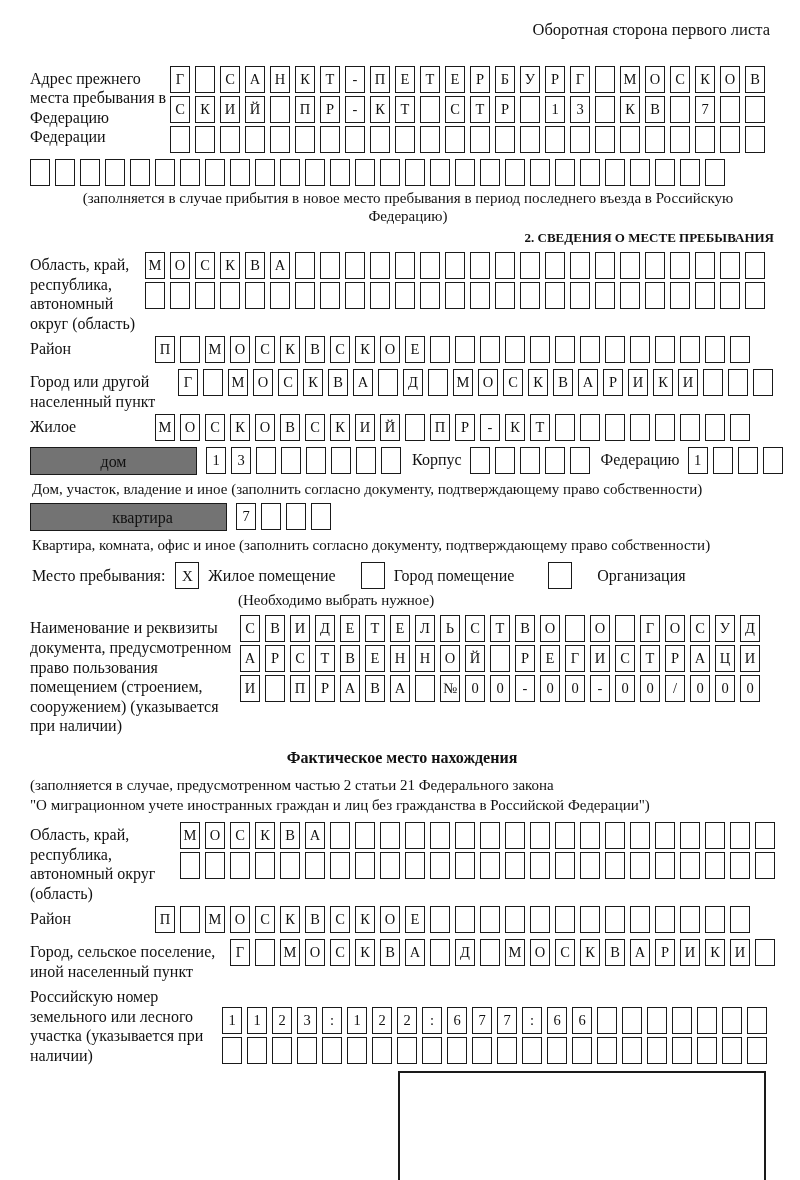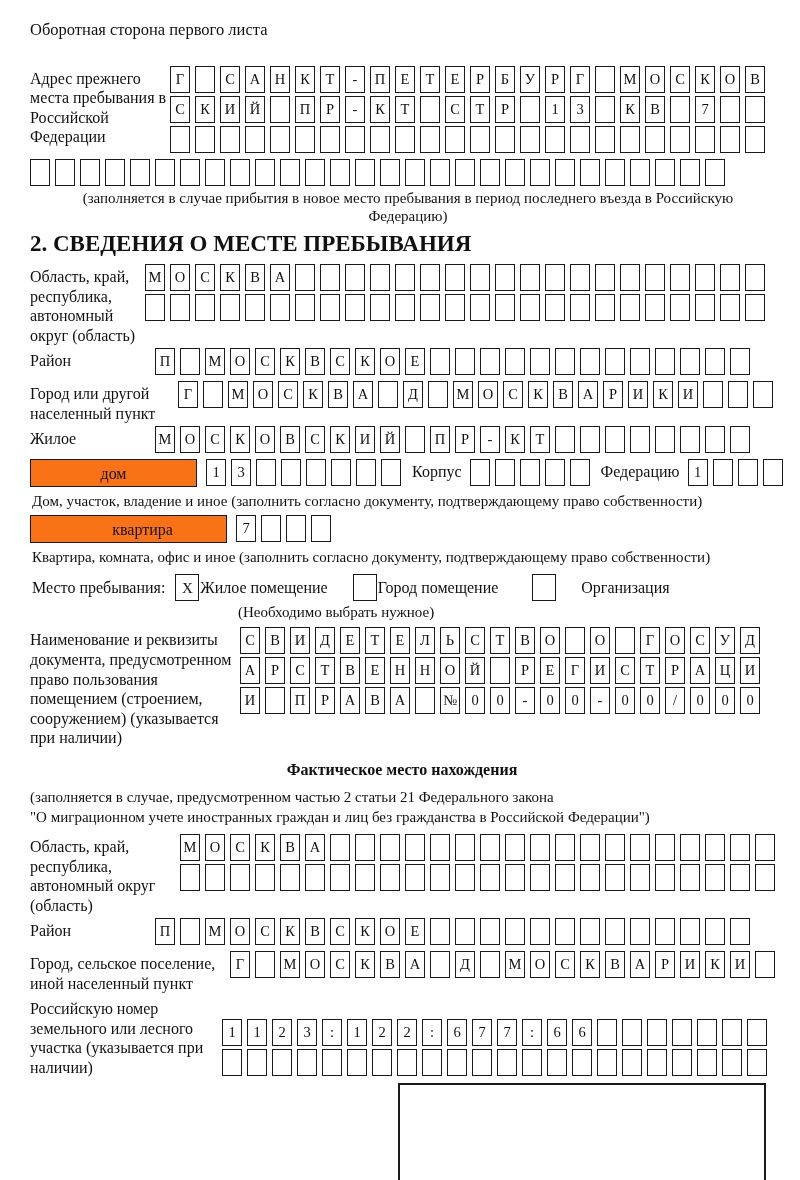--- a/index.html
+++ b/index.html
@@ -2,64 +2,64 @@
 <html><head>
 <meta charset="utf-8">
 <style>
   html,body{margin:0;padding:0;background:#ffffff;}
   body{
     width:800px;min-height:1180px;
     font-family:"Liberation Serif","DejaVu Serif",serif;
     color:#111;font-size:16px;line-height:1.2;
     box-sizing:border-box;padding:16px 26px 10px 30px;
   }
-  .hdr-note{font-size:16.5px;margin:4px 4px 26px 0;}
+  .hdr-note{text-align:right;font-size:16.5px;margin:4px 4px 26px 0;}
   .frow{display:flex;align-items:flex-start;margin-bottom:3px;}
   .flabel{flex:0 0 auto;font-size:16px;line-height:1.22;padding-top:3px;}
   .w140{width:140px;} .w115{width:115px;} .w148{width:148px;} .w125{width:125px;}
   .w210{width:210px;} .w150{width:150px;} .w200{width:200px;} .w192{width:192px;}
   .cellrow{display:flex;margin-bottom:3px;}
   .cell{
     box-sizing:border-box;width:20px;height:27px;margin-right:5px;
     border:1.7px solid #1a1a1a;display:inline-flex;align-items:center;justify-content:center;
     font-size:14.5px;flex:0 0 auto;background:#fff;
   }
   .caption{font-size:15px;margin:1px 0 5px 2px;}
   .caption.center{text-align:center;margin-left:12px;}
-  .h-sec{text-align:left;font-weight:bold;font-size:23px;margin:5px 0 7px 0;}
+  .h-sec{text-align:right;font-weight:bold;font-size:13px;margin:5px 0 7px 0;}
   .h-sub{text-align:center;font-weight:bold;font-size:16px;margin:12px 0 8px 0;}
   .wbox{
     box-sizing:border-box;border:1.7px solid #1a1a1a;height:28px;
     display:flex;align-items:center;justify-content:center;font-size:16px;
-    margin-right:9px;flex:0 0 auto;background:#f97316;
+    margin-right:9px;flex:0 0 auto;background:#737373;
   }
   .wbox.dom{width:167px;} .wbox.kv{width:197px;padding-left:28px;}
   .inlabel{font-size:16px;padding:3px 8px 0 6px;flex:0 0 auto;}
   .stayrow{display:flex;align-items:center;margin:8px 0 2px 2px;}
   .cb{
     box-sizing:border-box;width:24px;height:27px;border:1.7px solid #1a1a1a;
     display:inline-flex;align-items:center;justify-content:center;font-size:15px;flex:0 0 auto;
   }
-  .stay-label{margin-right:10px;} .opt-text{margin-left:1px;}
+  .stay-label{margin-right:10px;} .opt-text{margin-left:9px;}
   .gap25{margin-left:25px;} .gap34{margin-left:34px;}
   .needed-note{font-size:15px;width:fit-content;margin:2px 0 6px 208px;}
   .docblock{display:flex;align-items:flex-start;margin-top:4px;margin-bottom:2px;}
   .cadblock{display:flex;align-items:flex-start;}
   .cad-cells{margin-top:23px;}
   .stampwrap{margin-left:368px;width:368px;margin-top:4px;}
   .stampbox{box-sizing:border-box;width:368px;height:176px;border:2px solid #1a1a1a;background:#fff;}
   .notes-center{font-size:15px;line-height:1.35;margin-bottom:7px;}
 </style>
 </head>
 <body>
 
 <div class="hdr-note">Оборотная сторона первого листа</div>
 
 <div class="frow">
-  <div class="flabel w140">Адрес прежнего места пребывания в Российской Федерации</div>
+  <div class="flabel w140">Адрес прежнего места пребывания в Федерацию Федерации</div>
   <div>
     <div class="cellrow">
         <span class="cell">Г</span>
         <span class="cell"></span>
         <span class="cell">С</span>
         <span class="cell">А</span>
         <span class="cell">Н</span>
         <span class="cell">К</span>
         <span class="cell">Т</span>
         <span class="cell">-</span>

